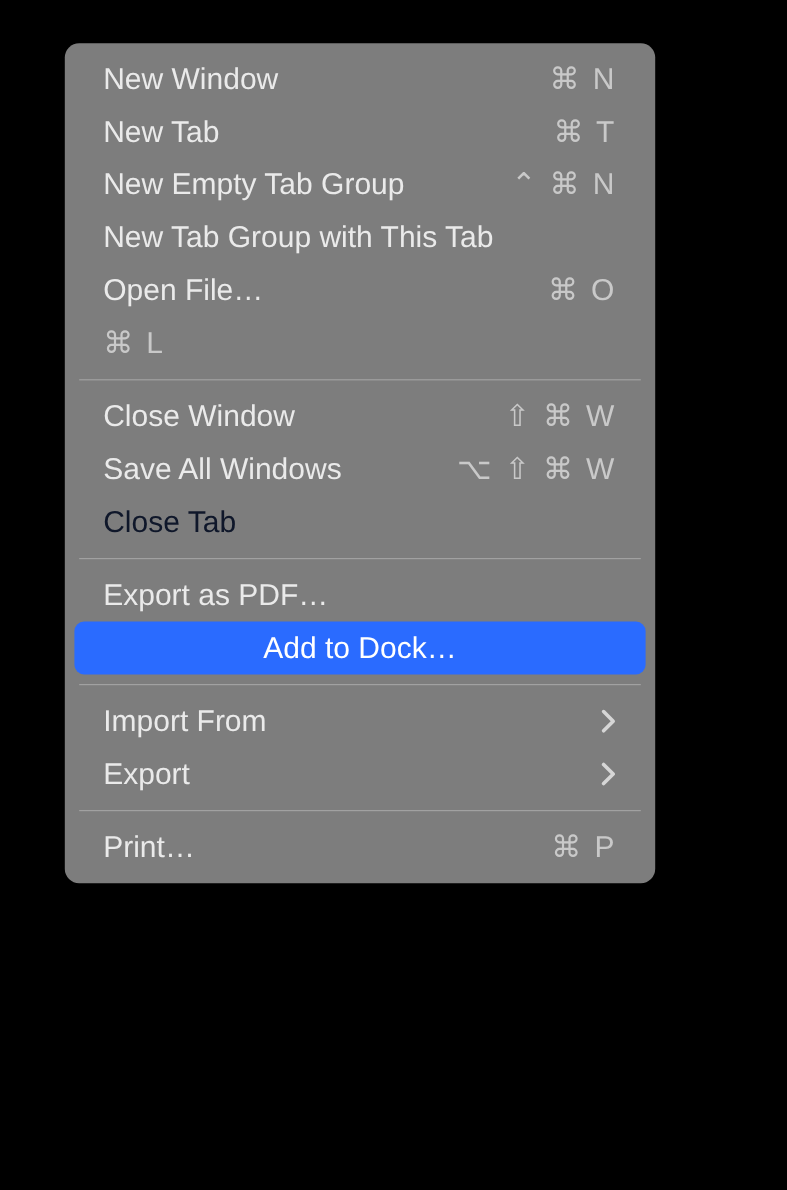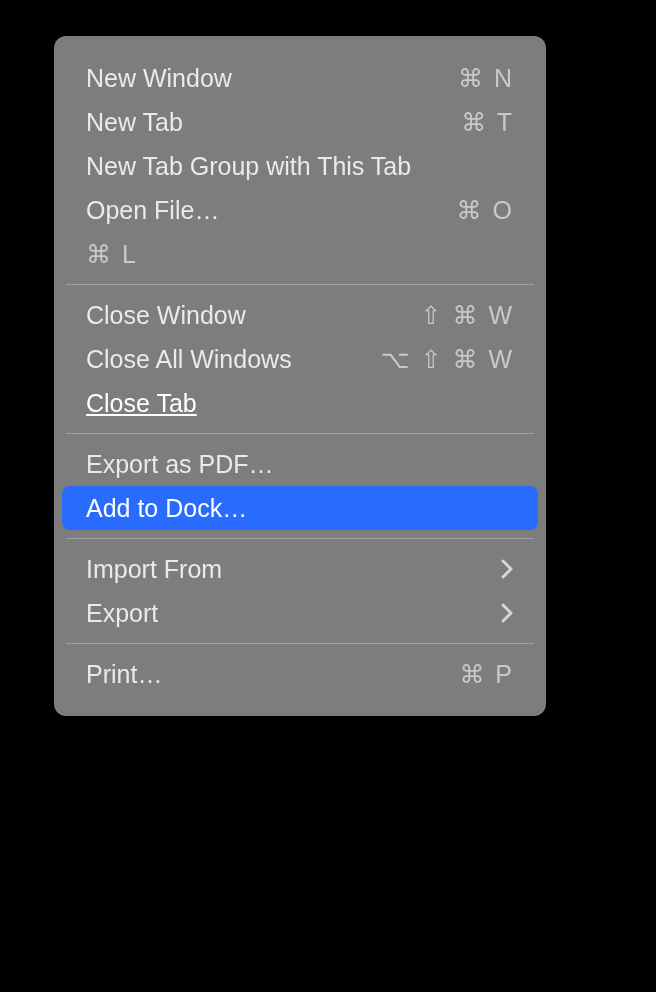--- a/index.html
+++ b/index.html
@@ -10,43 +10,43 @@
     font-family: -apple-system, "Helvetica Neue", Helvetica, Arial, sans-serif;
     position: relative;
   }
   .menu {
     position: absolute;
     left: 54px;
     top: 36px;
     width: 492px;
     background: #7d7d7d;
     border-radius: 12px;
-    padding: 20px 0;
+    padding: 8px 0;
     box-shadow: 0 0 0 1px rgba(0,0,0,0.4), 0 8px 30px rgba(0,0,0,0.5);
   }
   .menu-item {
     display: flex;
     align-items: center;
     justify-content: space-between;
     height: 44px;
     padding: 0 24px;
     font-size: 25px;
     color: #eaeaea;
     cursor: default;
     border-radius: 8px;
     margin: 0 8px;
   }
   .menu-item.selected {
     background: #2a6bff;
     color: #ffffff;
     margin: 0 8px;
+    justify-content: center;
   }
   .menu-item.disabled .label {
-    color: #ffffff;
-    text-decoration: underline;
+    color: #0f172a;
   }
   .menu-item.disabled .shortcut {
     color: #b5b5b5;
   }
   .label {
     white-space: nowrap;
   }
   .shortcut {
     font-size: 25px;
     color: #c9c9c9;
@@ -71,36 +71,40 @@
 <div class="menu" id="menu-root">
     <div class="menu-item">
       <span class="label">New Window</span>
       <span class="shortcut">⌘ N</span>
     </div>
     <div class="menu-item">
       <span class="label">New Tab</span>
       <span class="shortcut">⌘ T</span>
     </div>
     <div class="menu-item">
+      <span class="label">New Empty Tab Group</span>
+      <span class="shortcut">⌃ ⌘ N</span>
+    </div>
+    <div class="menu-item">
       <span class="label">New Tab Group with This Tab</span>
     </div>
     <div class="menu-item">
       <span class="label">Open File…</span>
       <span class="shortcut">⌘ O</span>
     </div>
     <div class="menu-item">
       <span class="shortcut">⌘ L</span>
     </div>
     <div class="separator"></div>
     <div class="menu-item">
       <span class="label">Close Window</span>
       <span class="shortcut">⇧ ⌘ W</span>
     </div>
     <div class="menu-item">
-      <span class="label">Close All Windows</span>
+      <span class="label">Save All Windows</span>
       <span class="shortcut">⌥ ⇧ ⌘ W</span>
     </div>
     <div class="menu-item disabled">
       <span class="label">Close Tab</span>
     </div>
     <div class="separator"></div>
     <div class="menu-item">
       <span class="label">Export as PDF…</span>
     </div>
     <div class="menu-item selected">

